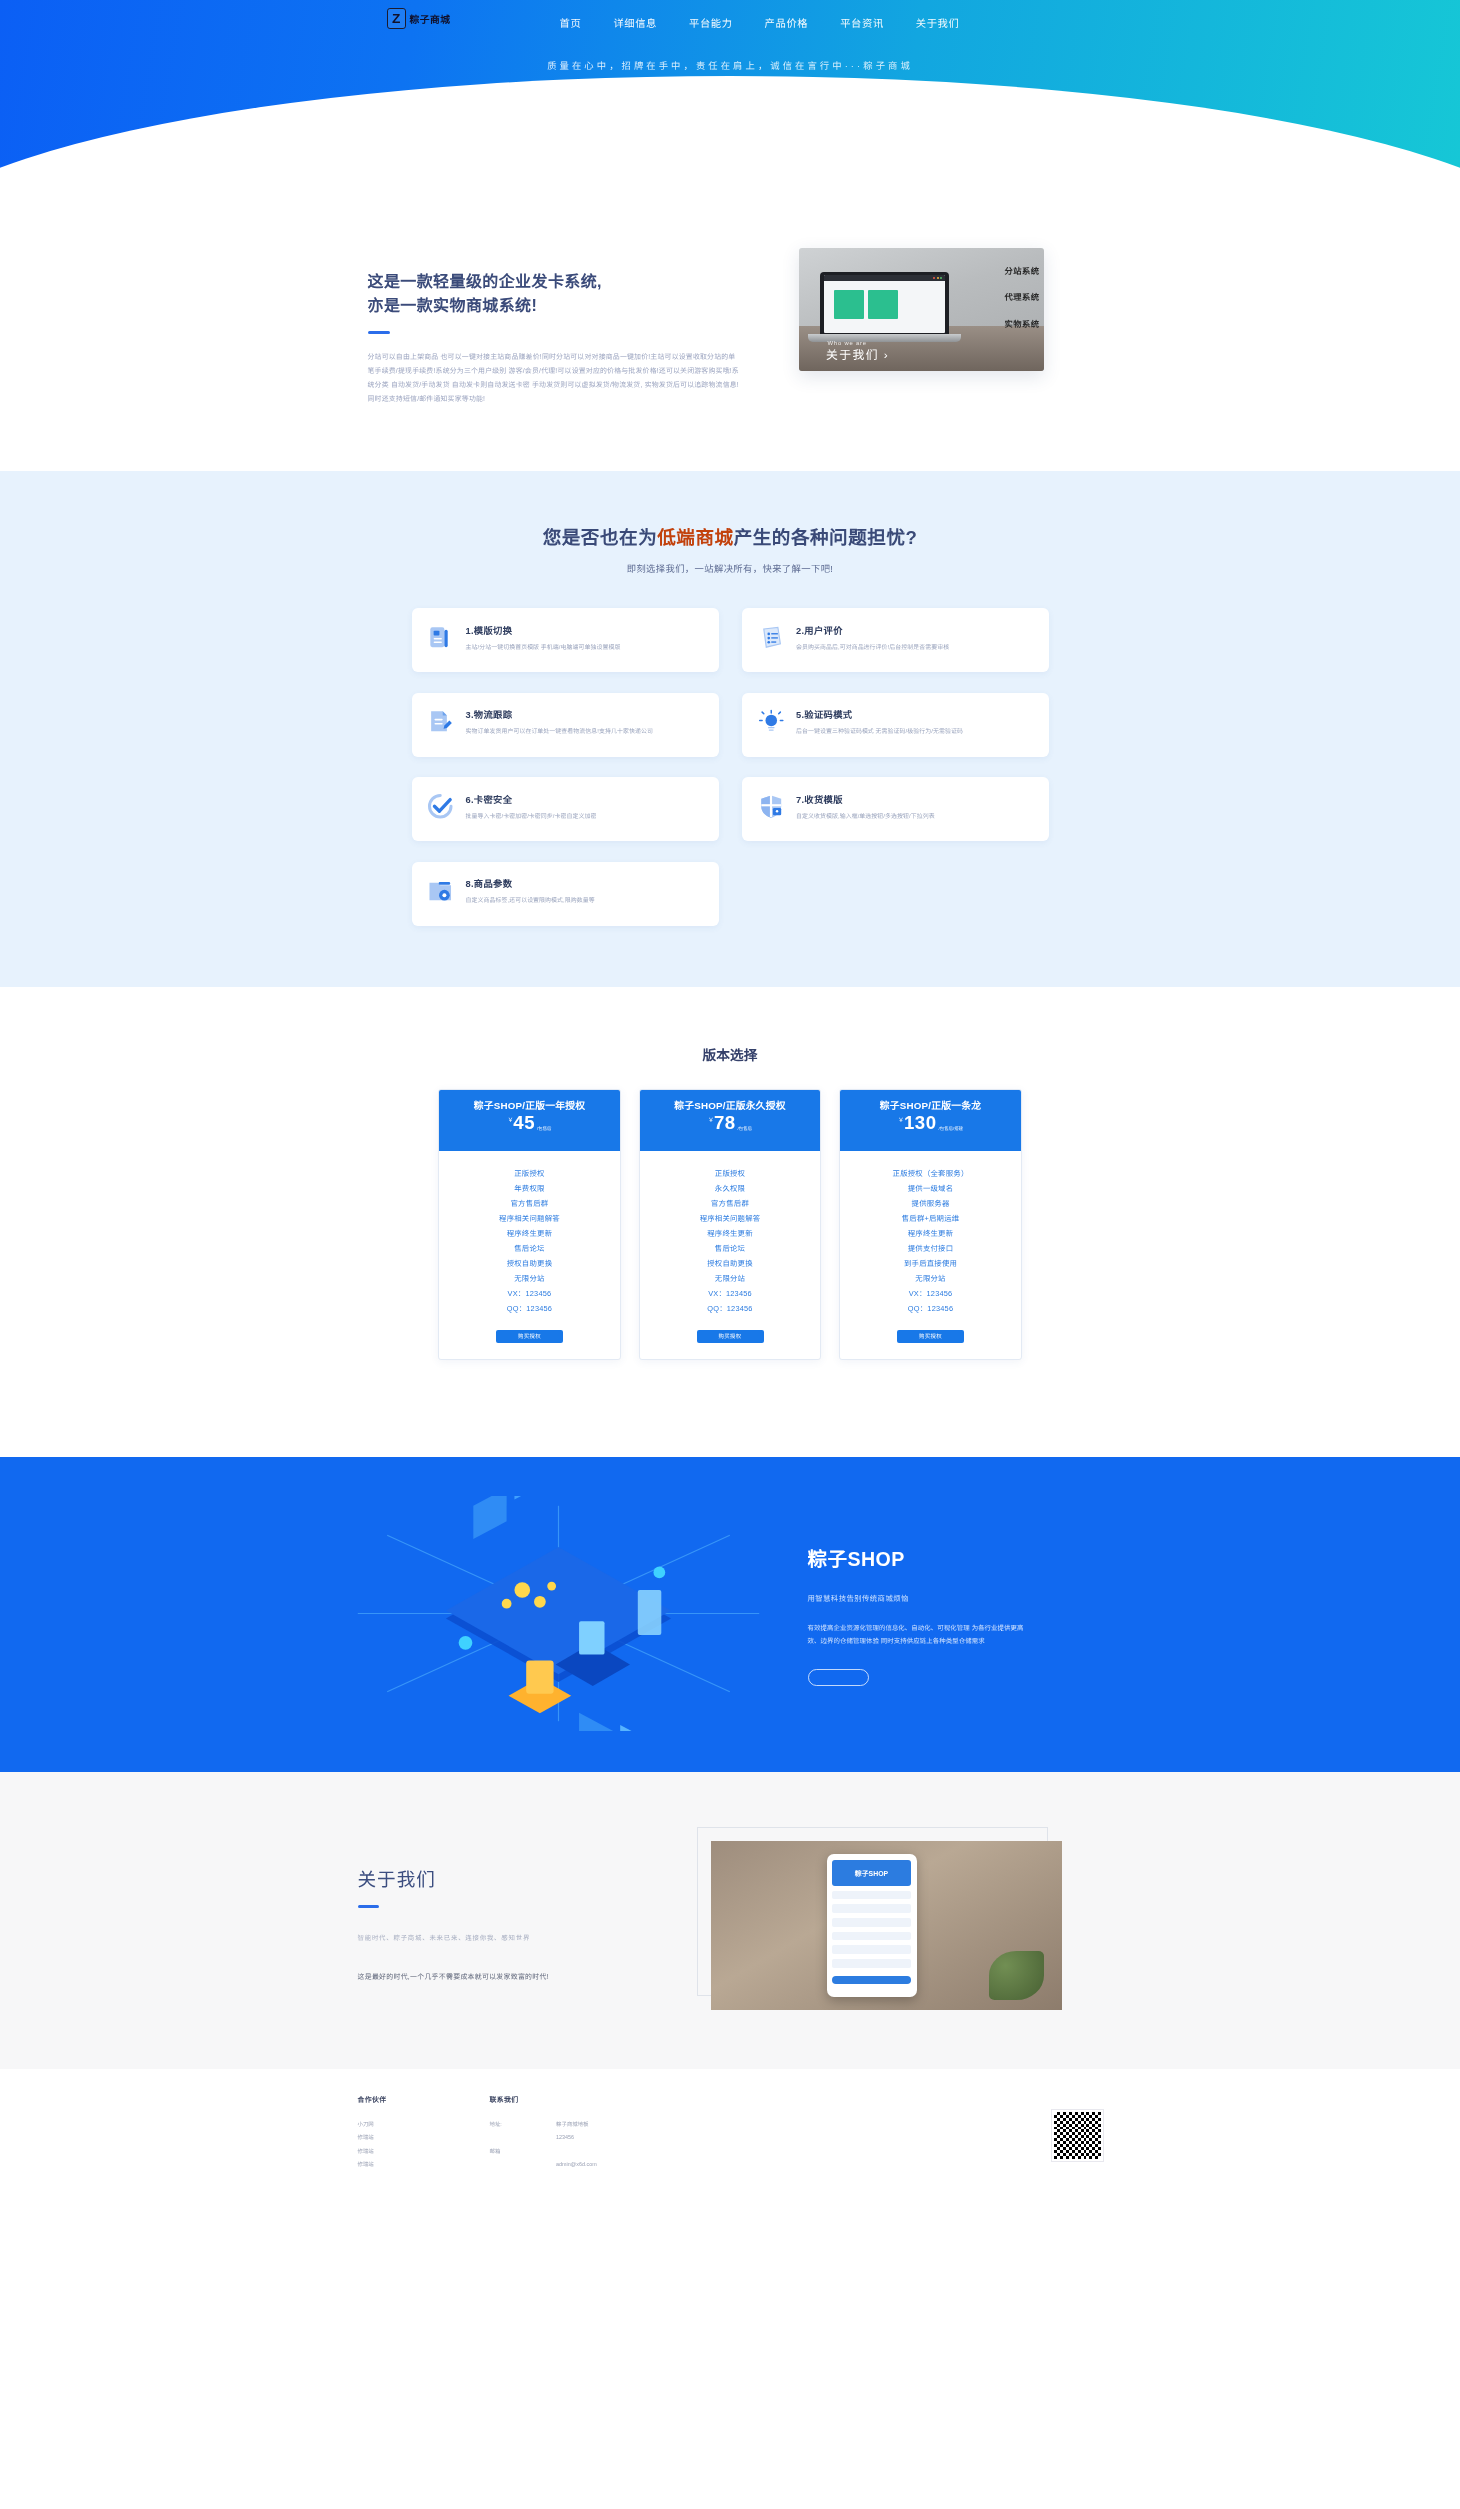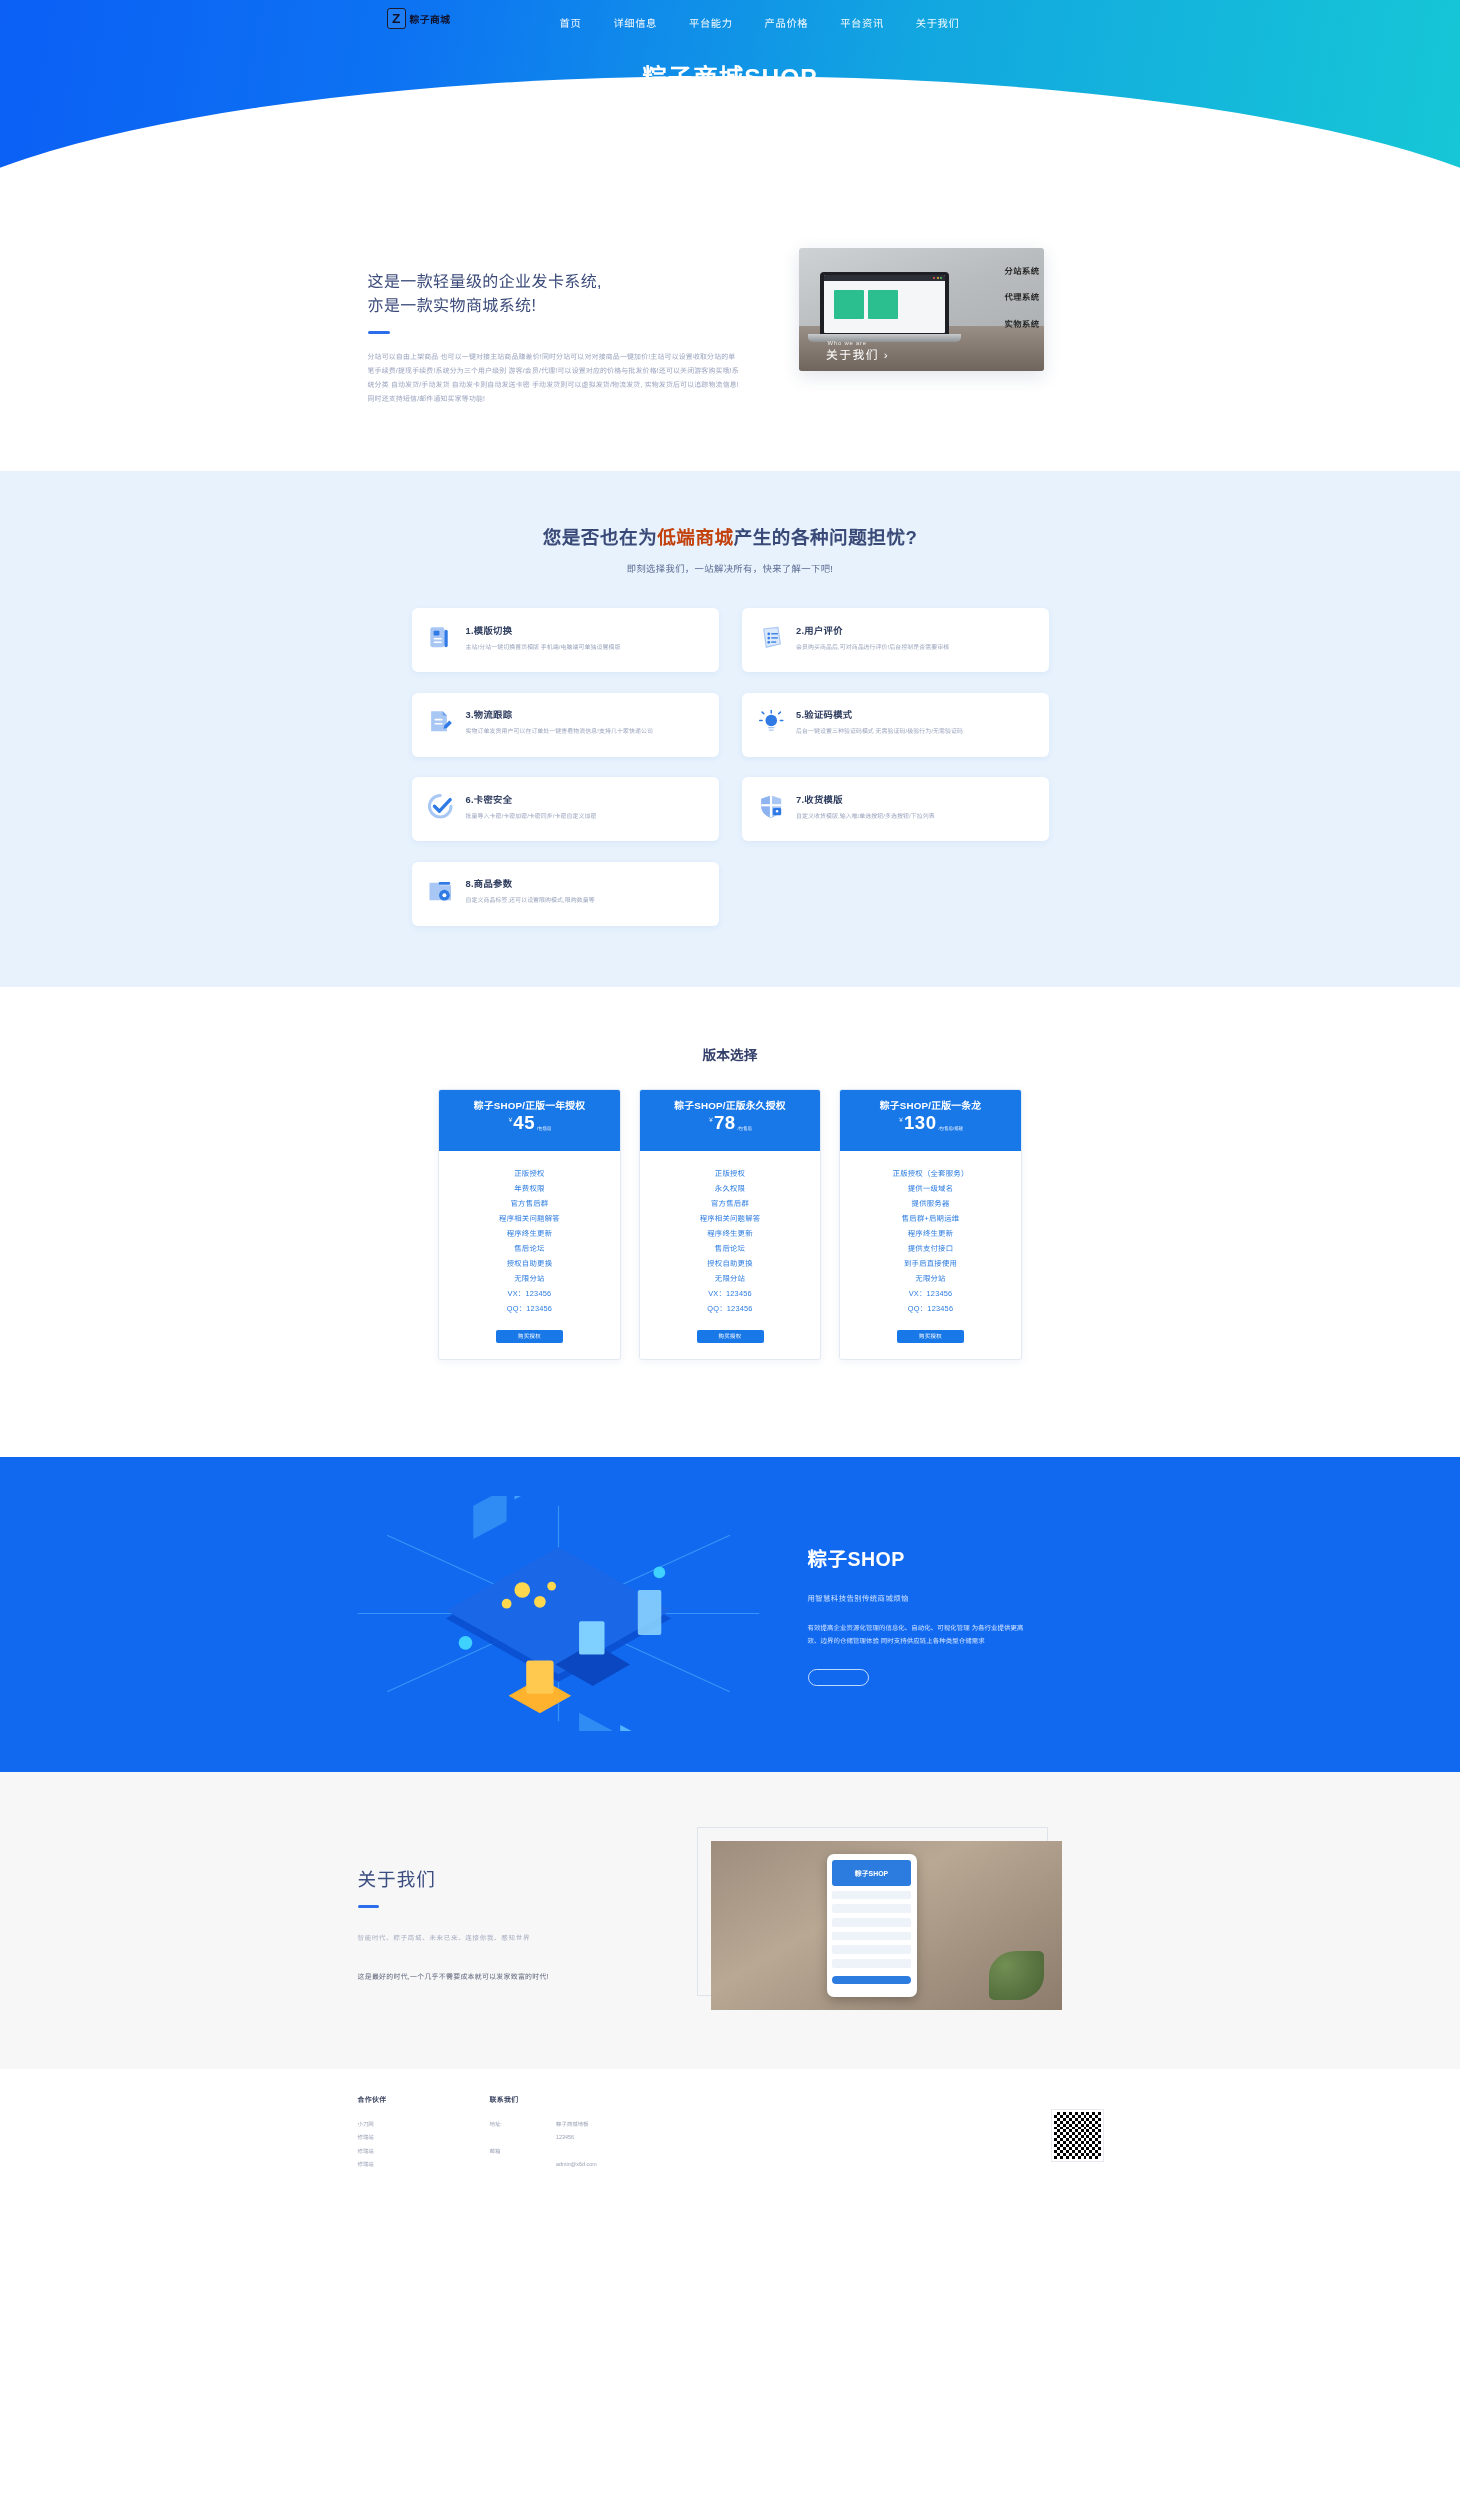--- a/index.html
+++ b/index.html
@@ -43,21 +43,21 @@
   .hero-title{
     position:relative; z-index:5; text-align:center; color:#ffffff;
     font-size:24.5px; font-weight:bold; letter-spacing:1px; margin-top:12.7px;
   }
 
   
   .intro{ width:1460px; background:#fff; padding:76px 0 65px; }
   .intro-inner{ width:725px; margin:0 auto; display:flex; align-items:flex-start; gap:59px; }
   .intro-left{ width:372px; padding-top:21.6px; }
   .intro-h{
-    font-size:16px; line-height:1.55; color:#3b4b7a; font-weight:normal; letter-spacing:0.4px;
+    font-size:16px; line-height:1.55; color:#3b4b7a; font-weight:bold; letter-spacing:0.4px;
   }
   .intro-rule{ width:22.5px; height:2.9px; background:#2b6dea; margin:11.8px 0 15.7px; border-radius:2px; }
   .intro-p{ font-size:6.9px; line-height:2.05; color:#9aa3bf; letter-spacing:0.2px; }
   .intro-right{ width:245px; }
   .shot{
     position:relative; width:245px; height:123px; border-radius:2.9px; overflow:hidden;
     background:linear-gradient(160deg,#cfd2d4 0%,#b9bcbe 45%,#a9acae 100%);
     box-shadow:0 5.9px 17.6px rgba(40,60,110,.13);
   }
   .shot-desk{ position:absolute; left:0; bottom:0; width:100%; height:45px;
@@ -194,20 +194,21 @@
       </div>
       <div class="nav-links">
         <a href="#">首页</a>
         <a href="#">详细信息</a>
         <a href="#">平台能力</a>
         <a href="#">产品价格</a>
         <a href="#">平台资讯</a>
         <a href="#">关于我们</a>
       </div>
     </div>
+    <div class="hero-tagline">质量在心中，招牌在手中，责任在肩上，诚信在言行中···粽子商城</div>
     <div class="hero-title">粽子商城SHOP</div>
     <div class="hero-curve"></div>
   </div>
 
   <section class="intro">
     <div class="intro-inner">
       <div class="intro-left">
         <div class="intro-h">
           <div>这是一款轻量级的企业发卡系统,</div>
           <div>亦是一款实物商城系统!</div>

